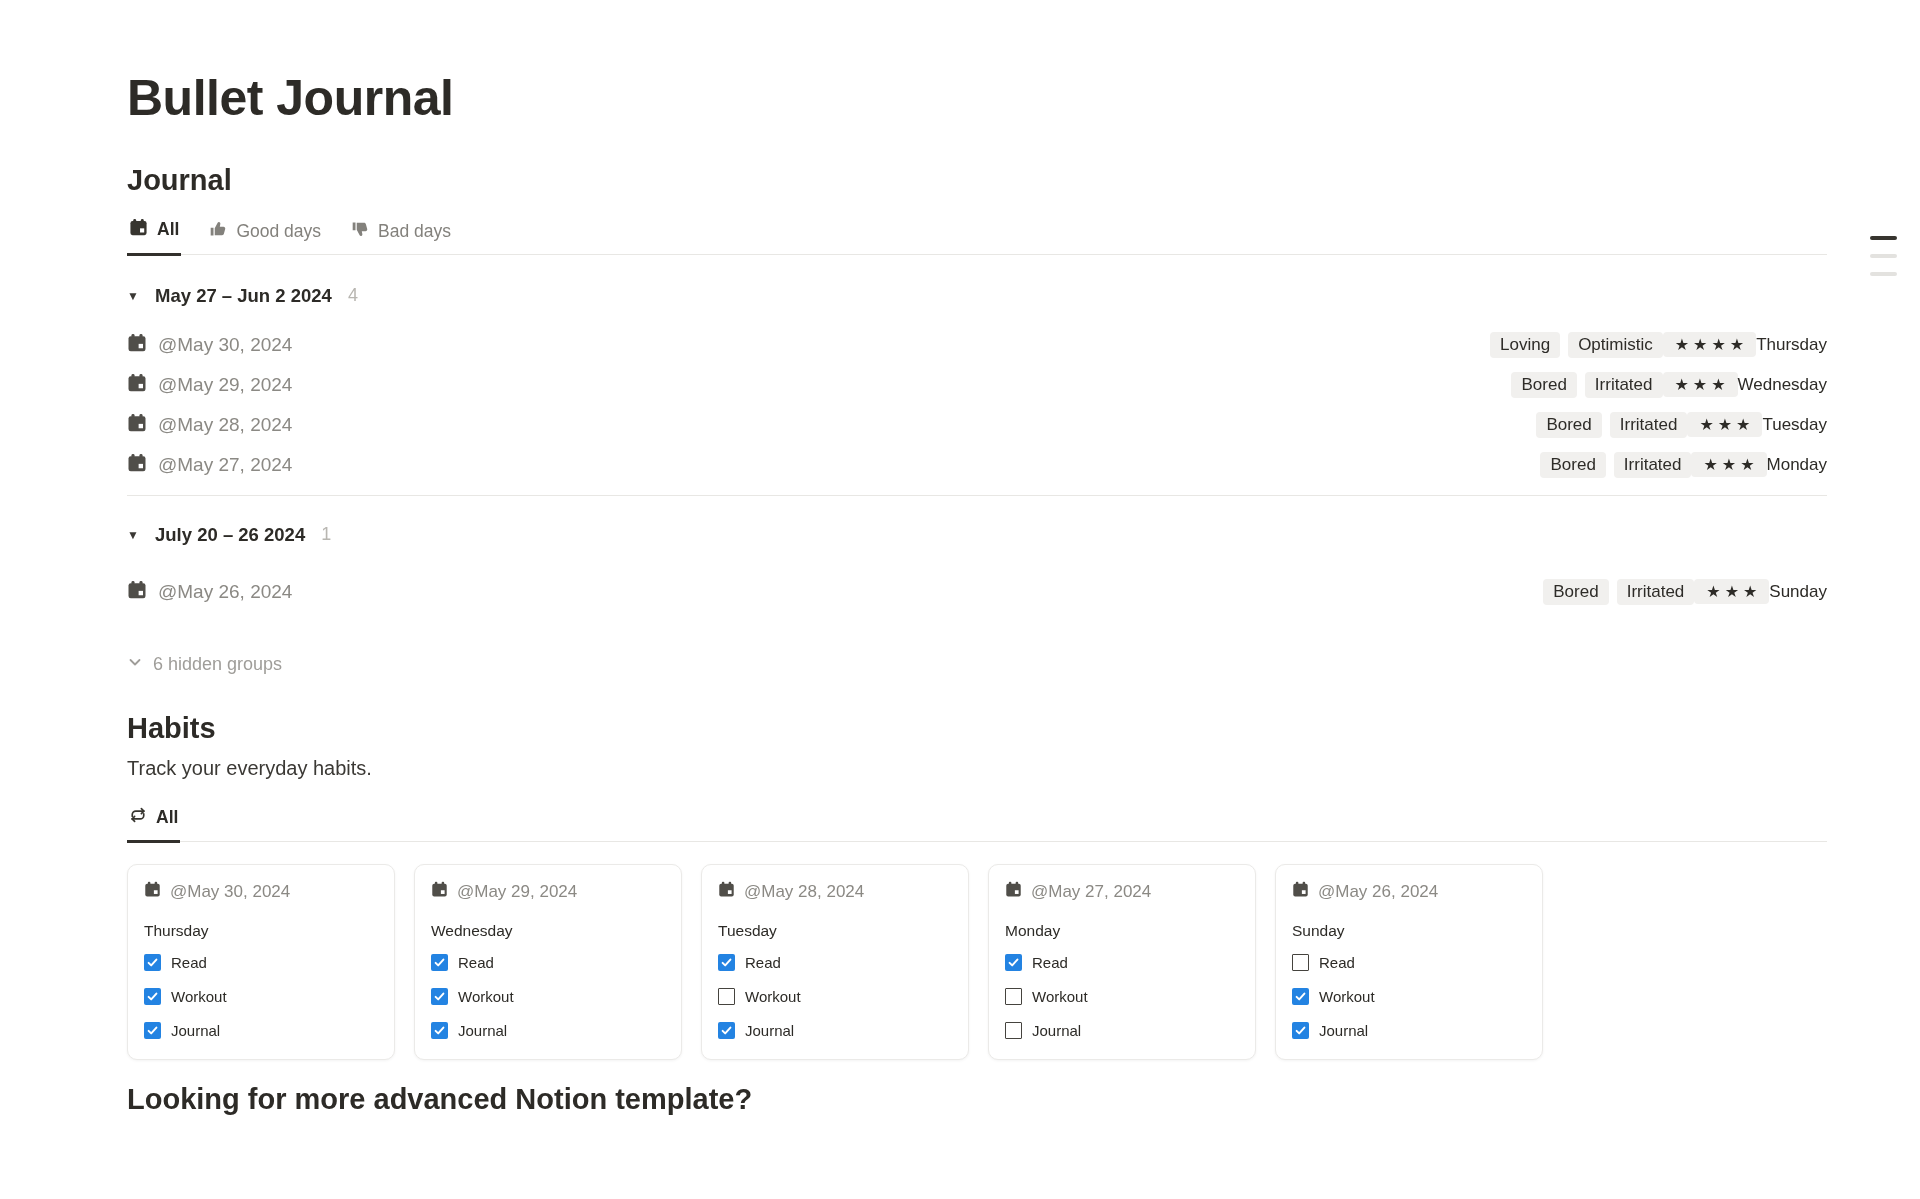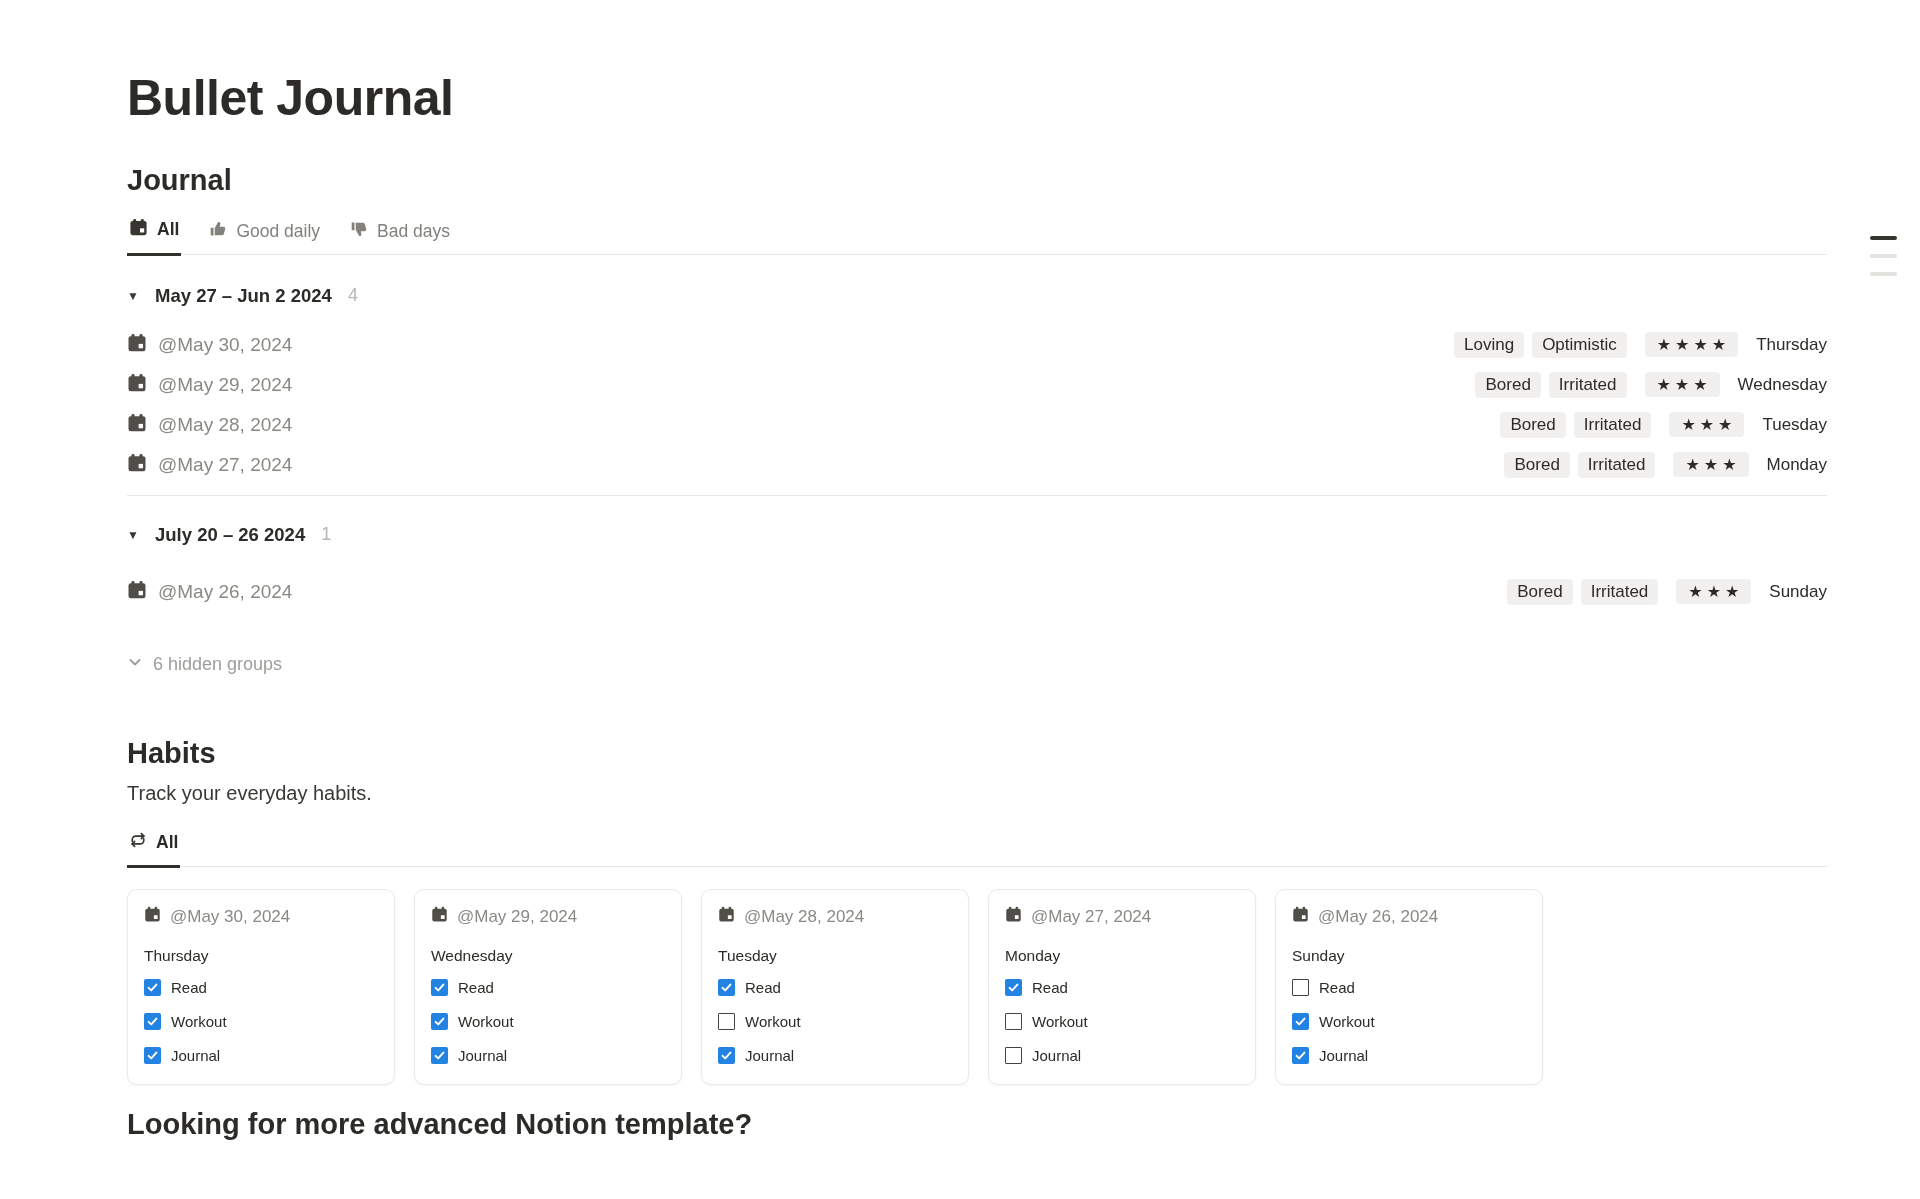--- a/index.html
+++ b/index.html
@@ -15,21 +15,21 @@
   }
   *{margin:0;padding:0;box-sizing:border-box;}
   html,body{width:1920px;height:1199px;overflow:hidden;background:#ffffff;
     font-family:"Liberation Sans",sans-serif;color:var(--text-dark);}
   .page{position:relative;width:1920px;height:1199px;}
   .content{width:1700px;margin-left:127px;}
 
   h1.page-title{margin-top:69px;font-size:50px;font-weight:700;letter-spacing:-0.5px;color:#2d2b27;}
   h2.section-heading{font-size:29px;font-weight:700;color:#2d2b27;line-height:1.2;}
   .journal-heading{margin-top:36px;}
-  .habits-heading{margin-top:61px;}
+  .habits-heading{margin-top:36px;}
   .section-desc{margin-top:10px;font-size:20px;line-height:1.2;color:#3b3935;}
 
   
   .tabs-row{display:flex;align-items:flex-end;gap:26px;border-bottom:1px solid var(--divider);margin-top:16px;}
   .tab{display:flex;align-items:center;gap:9px;font-size:17.5px;color:var(--text-gray);
        padding:4px 2px 11px 2px;cursor:pointer;justify-content:flex-end;}
   .tab.active{color:#2d2b27;font-weight:600;border-bottom:3px solid #32302c;margin-bottom:-2px;}
   .tab svg{flex:0 0 auto;}
   .habits-tabs{margin-top:22px;}
 
@@ -38,21 +38,21 @@
   .group + .group{border-top:1px solid var(--divider);margin-top:10px;padding-top:26px;}
   .group-header{display:flex;align-items:center;gap:14px;height:26px;cursor:pointer;}
   .group-toggle{font-size:12px;color:#3a3834;width:14px;}
   .group-label{font-size:18.5px;font-weight:600;color:#2d2b27;}
   .group-count{font-size:18px;color:var(--count-gray);margin-left:2px;}
   .rows{margin-top:16px;}
   .g2 .rows{margin-top:24px;}
   .row{display:flex;justify-content:space-between;align-items:center;height:40px;cursor:pointer;}
   .row-left{display:flex;align-items:center;gap:11px;}
   .row-date{font-size:19px;color:var(--mention-gray);}
-  .row-right{display:flex;align-items:center;gap:18px;}
+  .row-right{display:flex;align-items:center;}
   .tags{display:flex;align-items:center;gap:8px;}
   .tag-pill{background:var(--pill-bg);border-radius:4px;padding:3px 10px;font-size:17px;color:#2e2c28;white-space:nowrap;}
   .stars-pill{background:var(--pill-bg);border-radius:4px;padding:3px 8px 3px 12px;
     font-size:16px;letter-spacing:4px;color:#2d2b27;white-space:nowrap;}
   .day-label{font-size:17px;color:#2d2b27;min-width:0;text-align:right;}
 
   .hidden-groups{display:flex;align-items:center;gap:10px;margin-top:42px;color:#9f9d99;
     font-size:18px;cursor:pointer;width:fit-content;justify-content:flex-end;}
 
   
@@ -108,21 +108,21 @@
             </svg>
         </span>
         <span>All</span>
       </div>
       <div class="tab">
         <span>
           <svg class="icon-gray" width="18" height="18" viewBox="0 0 16 16">
               <path d="M1.5 6.9h2.5v6.9H1.5z M5.1 13.6V7.3l2.6-4.9c.2-.4.6-.7 1.1-.7.8 0 1.4.8 1.3 1.6l-.5 2.7h3.3c1 0 1.8 1 1.5 2l-1.1 4.1c-.2.8-.9 1.4-1.7 1.4H5.1z" fill="currentColor"></path>
             </svg>
         </span>
-        <span>Good daily</span>
+        <span>Good days</span>
       </div>
       <div class="tab">
         <span>
           <svg class="icon-gray thumb-down" width="18" height="18" viewBox="0 0 16 16">
               <path d="M1.5 6.9h2.5v6.9H1.5z M5.1 13.6V7.3l2.6-4.9c.2-.4.6-.7 1.1-.7.8 0 1.4.8 1.3 1.6l-.5 2.7h3.3c1 0 1.8 1 1.5 2l-1.1 4.1c-.2.8-.9 1.4-1.7 1.4H5.1z" fill="currentColor"></path>
             </svg>
         </span>
         <span>Bad days</span>
       </div>
     </div>

